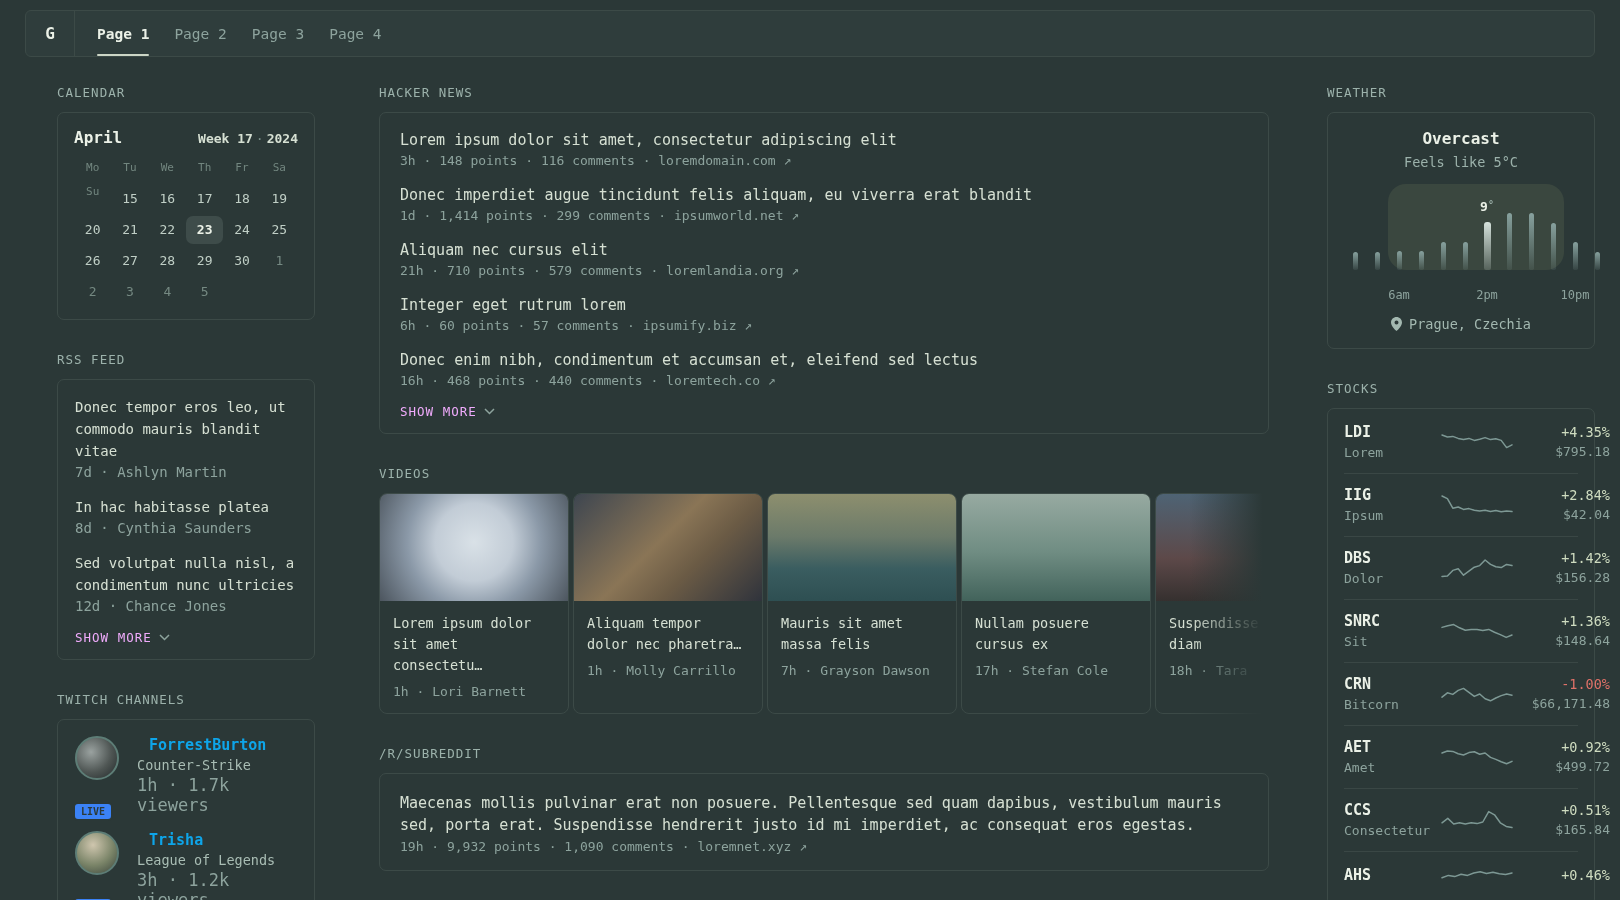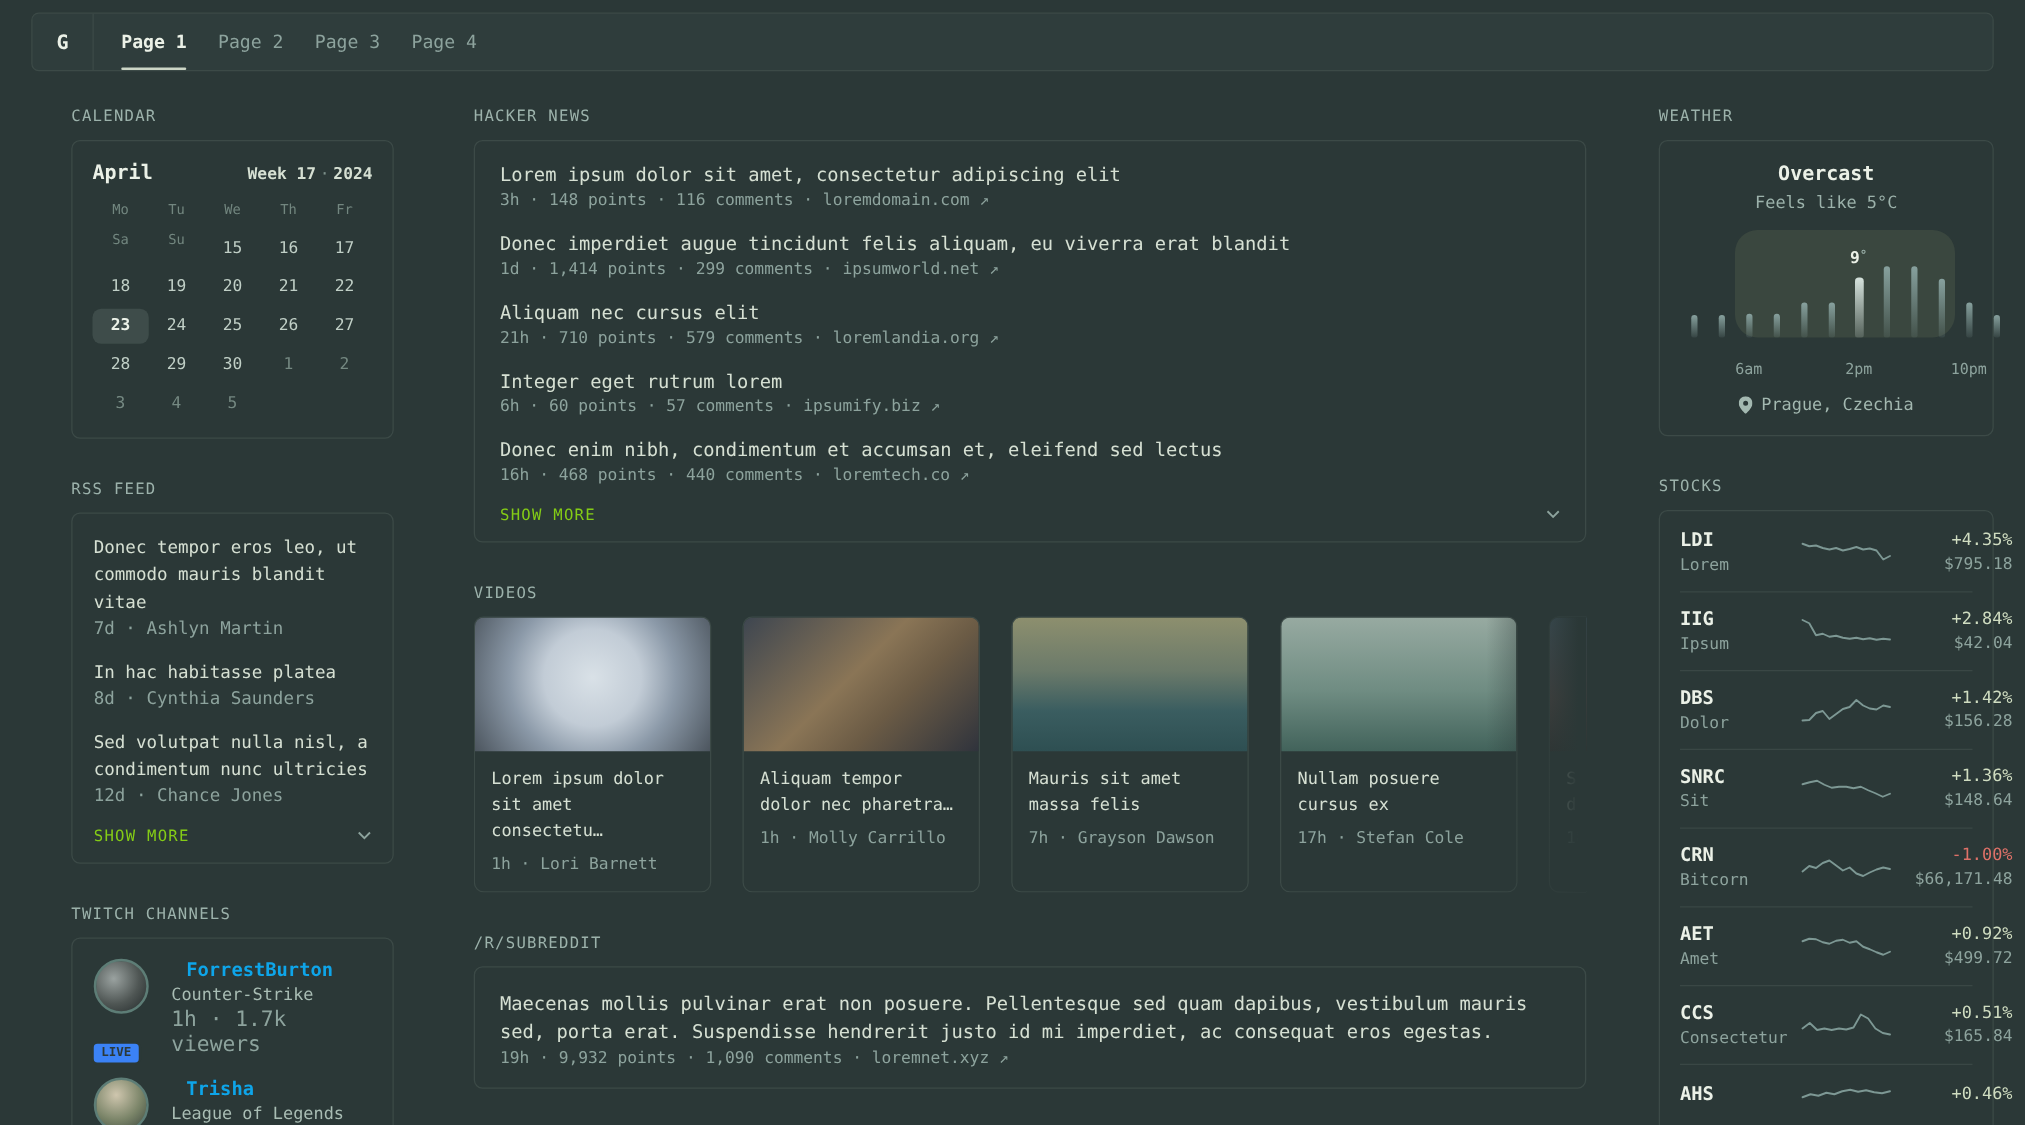--- a/index.html
+++ b/index.html
@@ -44,37 +44,37 @@
     text-transform:uppercase;
   }
   .card { border:1px solid #3c4a47; border-radius:7px; }
 
   
   .cal-card { padding:15px 16px 13px 16px; }
   .cal-header { display:flex; justify-content:space-between; align-items:baseline; }
   .cal-month { font-size:16px; font-weight:bold; color:#ebf1e7; }
   .cal-week { font-size:13px; color:#d6e0d3; font-weight:bold; }
   .cal-week .dot { color:#7c908a; font-weight:normal; padding:0 3px; }
-  .cal-grid { display:grid; grid-template-columns:repeat(5,1fr); margin-top:14px; row-gap:3px; }
+  .cal-grid { display:grid; grid-template-columns:repeat(6,1fr); margin-top:14px; row-gap:3px; }
   .cal-dow { font-size:11px; color:#72867f; text-align:center; padding-bottom:8px; }
   .cal-day {
     font-size:13px; color:#c0cfc6; text-align:center; height:28px; line-height:28px;
     border-radius:7px;
   }
   .cal-day.selected { background:#3e4c4a; color:#ebf1e7; font-weight:bold; }
   .cal-day.outside { color:#758982; }
 
   
   .feed-card { padding:16px 17px 14px 17px; }
   .feed-item { margin-bottom:16px; }
   .feed-title { font-size:14px; line-height:22px; color:#d6e0d3; }
   .feed-meta { font-size:14px; color:#8da39d; margin-top:2px; }
   .show-more {
     display:flex; align-items:center; gap:7px;
-    font-size:12.5px; letter-spacing:1px; color:#84cc16; cursor:pointer; margin-top:4px;justify-content:space-between;
+    font-size:12.5px; letter-spacing:1px; color:#f0abfc; cursor:pointer; margin-top:4px;
   }
   .show-more svg { stroke:#8da39d; }
 
   
   .tw-card { padding:16px 17px; }
   .tw-row { display:flex; gap:16px; margin-bottom:16px; }
   .tw-avatar-wrap { position:relative; width:46px; flex:none; }
   .tw-avatar {
     width:44px; height:44px; border-radius:50%; border:2px solid #5d7d76;
   }
@@ -90,21 +90,21 @@
   .tw-game { font-size:13.5px; color:#a9bdb4; margin-top:3px; }
   .tw-meta { font-size:17px; color:#8da39d; margin-top:2px; }
 
   
   .hn-card { padding:16px 20px 14px 20px; }
   .hn-item { margin-bottom:16px; }
   .hn-title { font-size:15px; line-height:22px; color:#d6e0d3; }
   .hn-meta { font-size:13px; color:#8da39d; margin-top:2px; }
 
   
-  .vid-row { position:relative; display:flex; gap:25px; overflow:hidden; }
+  .vid-row { position:relative; display:flex; gap:4px; overflow:hidden; }
   .vid-card { width:190px; flex:none; border:1px solid #3c4a47; border-radius:8px; overflow:hidden; }
   .vid-thumb { height:107px; width:100%; }
   .t1 { background:radial-gradient(circle at 50% 45%, #d9e1e7 0%, #c2ccd6 35%, #8b99a8 60%, #4c555e 100%); }
   .t2 { background:linear-gradient(135deg,#3e4650 0%,#8a7556 45%,#6b5b45 65%,#2f333c 100%); }
   .t3 { background:linear-gradient(180deg,#8d8f6e 0%,#6b7a6a 40%,#3a5d60 70%,#2e4f52 100%); }
   .t4 { background:linear-gradient(180deg,#97aaa1 0%,#6f8c82 55%,#42635b 100%); }
   .t5 { background:linear-gradient(180deg,#4e6374 0%,#5d4949 60%,#35302f 100%); }
   .vid-body { padding:12px 13px 14px 13px; }
   .vid-title { font-size:13.5px; line-height:21px; color:#d6e0d3; }
   .vid-title.narrow { max-width:94px; }

